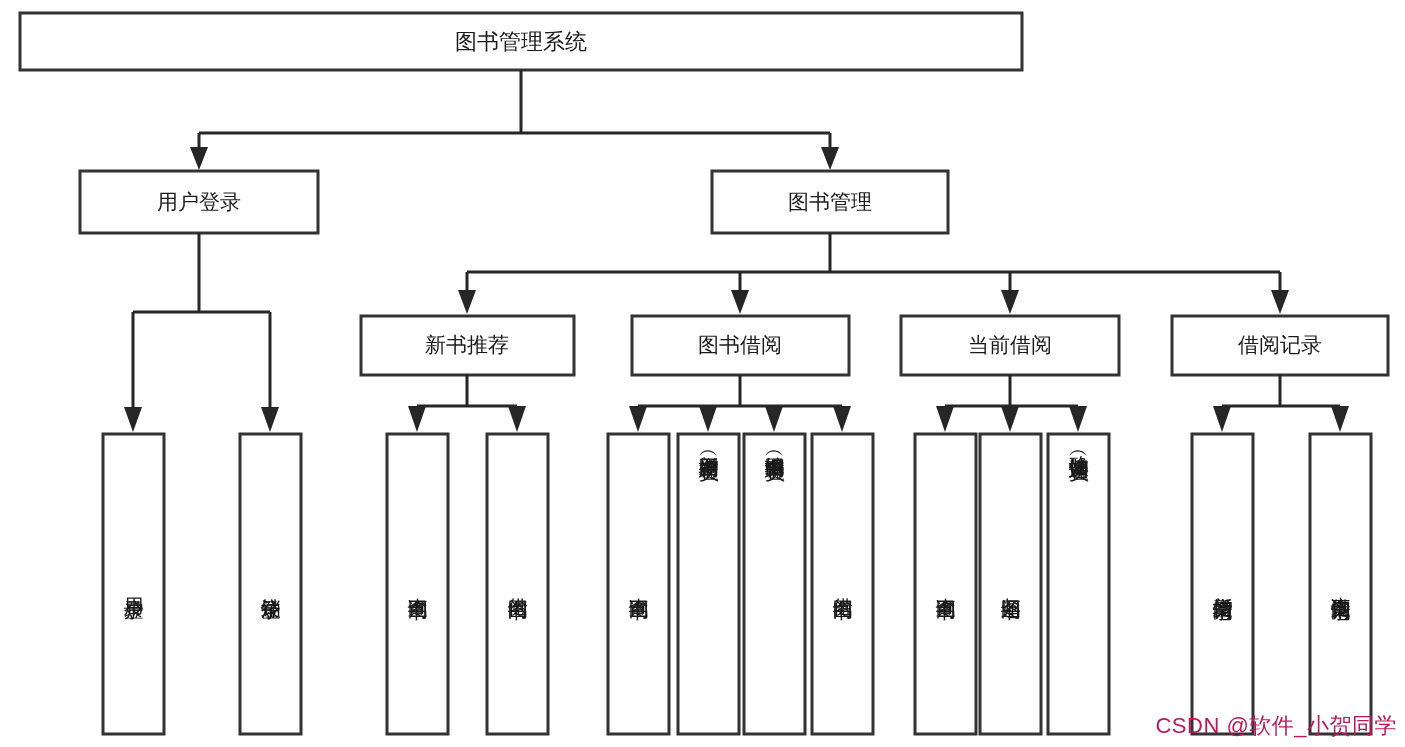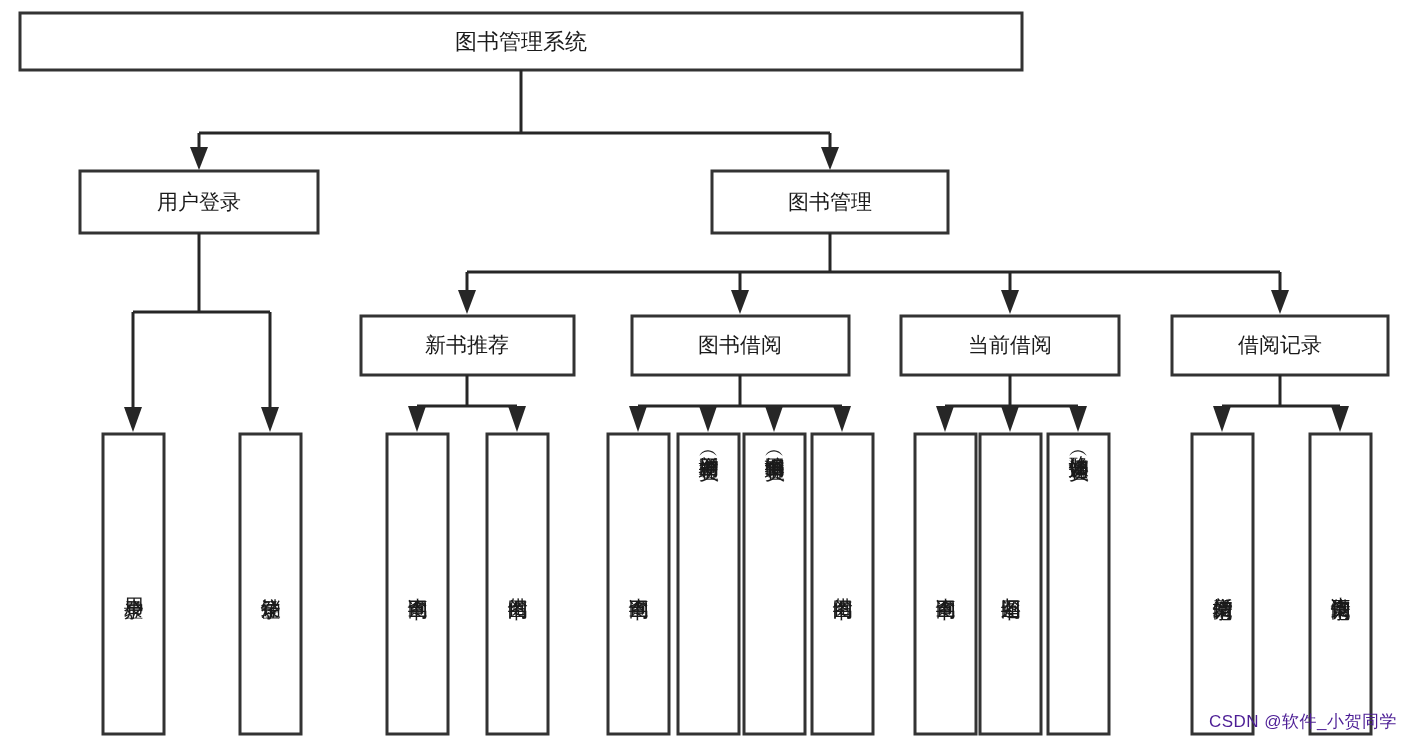--- a/index.html
+++ b/index.html
@@ -69,24 +69,24 @@
     font-size: 20px;
     line-height: 1.08;
     color: #1a1a1a;
     letter-spacing: 1px;
     white-space: nowrap;
     text-align: center;
   }
   .watermark {
     position: absolute;
     right: 8px;
-    bottom: 14px;
-    font-family: "Liberation Sans", "DejaVu Sans", sans-serif;
-    font-size: 17px;
-    color: #4c1d95;
+    bottom: 6px;
+    font-family: "Liberation Sans", "DejaVu Sans", sans-serif;
+    font-size: 22px;
+    color: #be185d;
     letter-spacing: 0.5px;
     white-space: nowrap;
     user-select: none;
   }
 </style>
 </head>
 <body>
 
 <div id="diagram-root">
 

